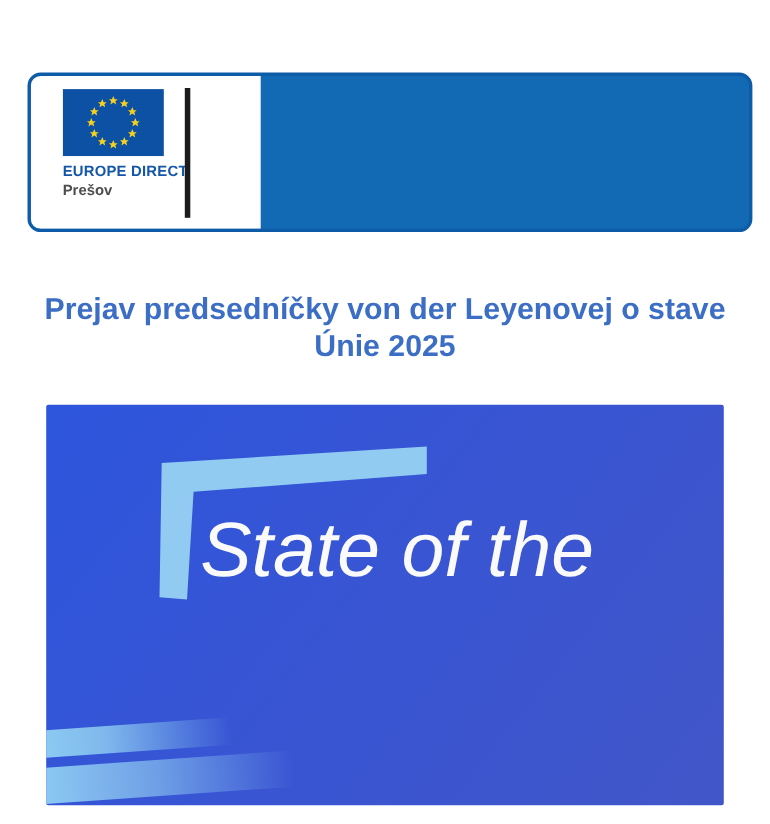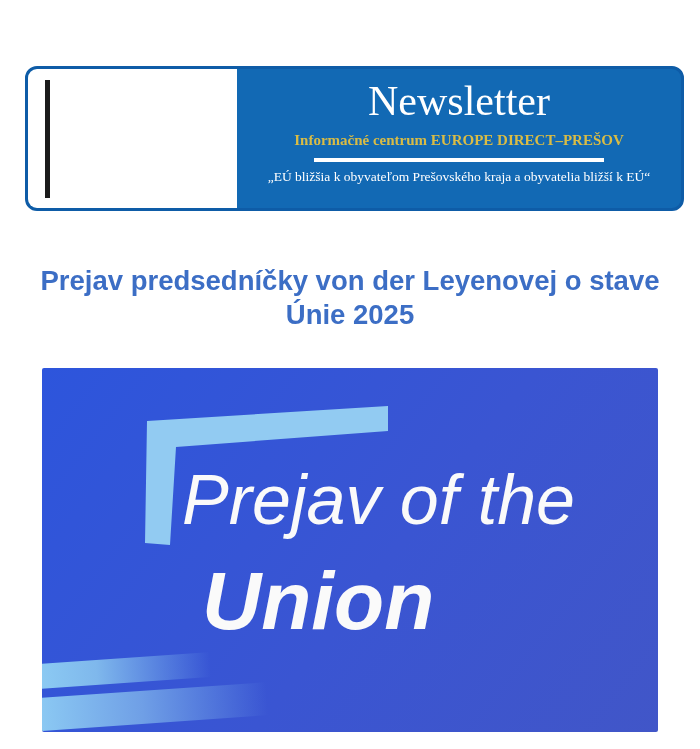--- a/index.html
+++ b/index.html
@@ -48,36 +48,51 @@
   .stripe-b{left:-12px;top:322px;width:250px;height:33px;transform:rotate(-4deg);
             background:linear-gradient(to right,#8ecdf4 0%,#6f9fe6 45%,rgba(62,85,210,0) 95%);}
 </style>
 </head>
 <body>
 
 <div>
 
   <div class="header">
     <div class="header-left">
+      <div class="logo-col">
+        <svg class="flag" viewBox="0 0 92 61">
+          <rect x="0" y="0" width="92" height="61" fill="#0d51a4"></rect>
+          <defs>
+            <path id="st" d="M0,-4.2 L1.23,-1.3 L4.0,-1.3 L1.9,0.5 L2.6,3.4 L0,1.7 L-2.6,3.4 L-1.9,0.5 L-4.0,-1.3 L-1.23,-1.3 Z" fill="#f5d020"></path>
+          </defs>
+          <use href="#st" transform="translate(46,10.5)"></use>
+          <use href="#st" transform="translate(56,13.2)"></use>
+          <use href="#st" transform="translate(63.3,20.5)"></use>
+          <use href="#st" transform="translate(66,30.5)"></use>
+          <use href="#st" transform="translate(63.3,40.5)"></use>
+          <use href="#st" transform="translate(56,47.8)"></use>
+          <use href="#st" transform="translate(46,50.5)"></use>
+          <use href="#st" transform="translate(36,47.8)"></use>
+          <use href="#st" transform="translate(28.7,40.5)"></use>
+          <use href="#st" transform="translate(26,30.5)"></use>
+          <use href="#st" transform="translate(28.7,20.5)"></use>
+          <use href="#st" transform="translate(36,13.2)"></use>
+        </svg>
+        <div class="org-name">EUROPE DIRECT</div>
+        <div class="org-city">Prešov</div>
+      </div>
       <div class="divider"></div>
     </div>
 
-    <div class="header-right">
-      <div class="nl-title">Newsletter</div>
-      <div class="nl-sub">Informačné centrum EUROPE DIRECT–PREŠOV</div>
-      <div class="nl-rule"></div>
-      <div class="nl-motto">„EÚ bližšia k obyvateľom Prešovského kraja a obyvatelia bližší k EÚ“</div>
-    </div>
   </div>
 
   <div class="headline">Prejav predsedníčky von der Leyenovej o stave Únie 2025</div>
 
   <div class="hero">
     <svg width="616" height="364" viewBox="0 0 616 364">
       <polygon points="105,53 346,38 346,63 134,79 128,177 103,175" fill="#92cbf2"></polygon>
     </svg>
     <div class="stripe stripe-a"></div>
     <div class="stripe stripe-b"></div>
-    <div class="hero-line1">Prejav of the</div>
-    <div class="hero-line2">Union</div>
+    <div class="hero-line1">State of the</div>
   </div>
 
 </div>
 
 </body></html>

